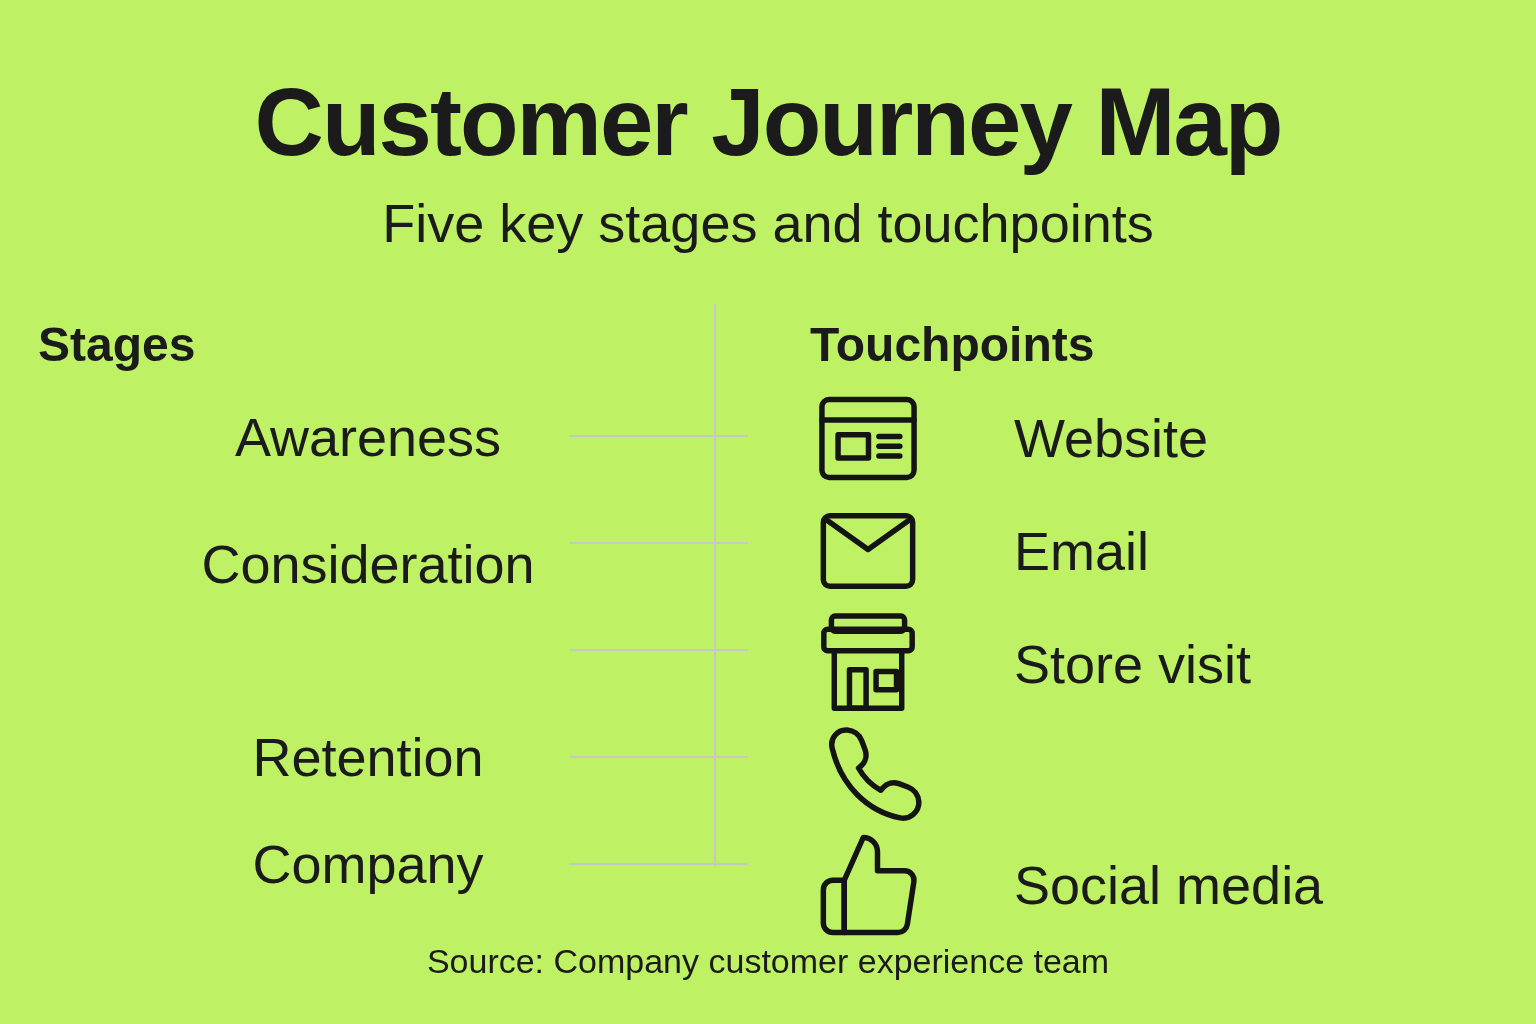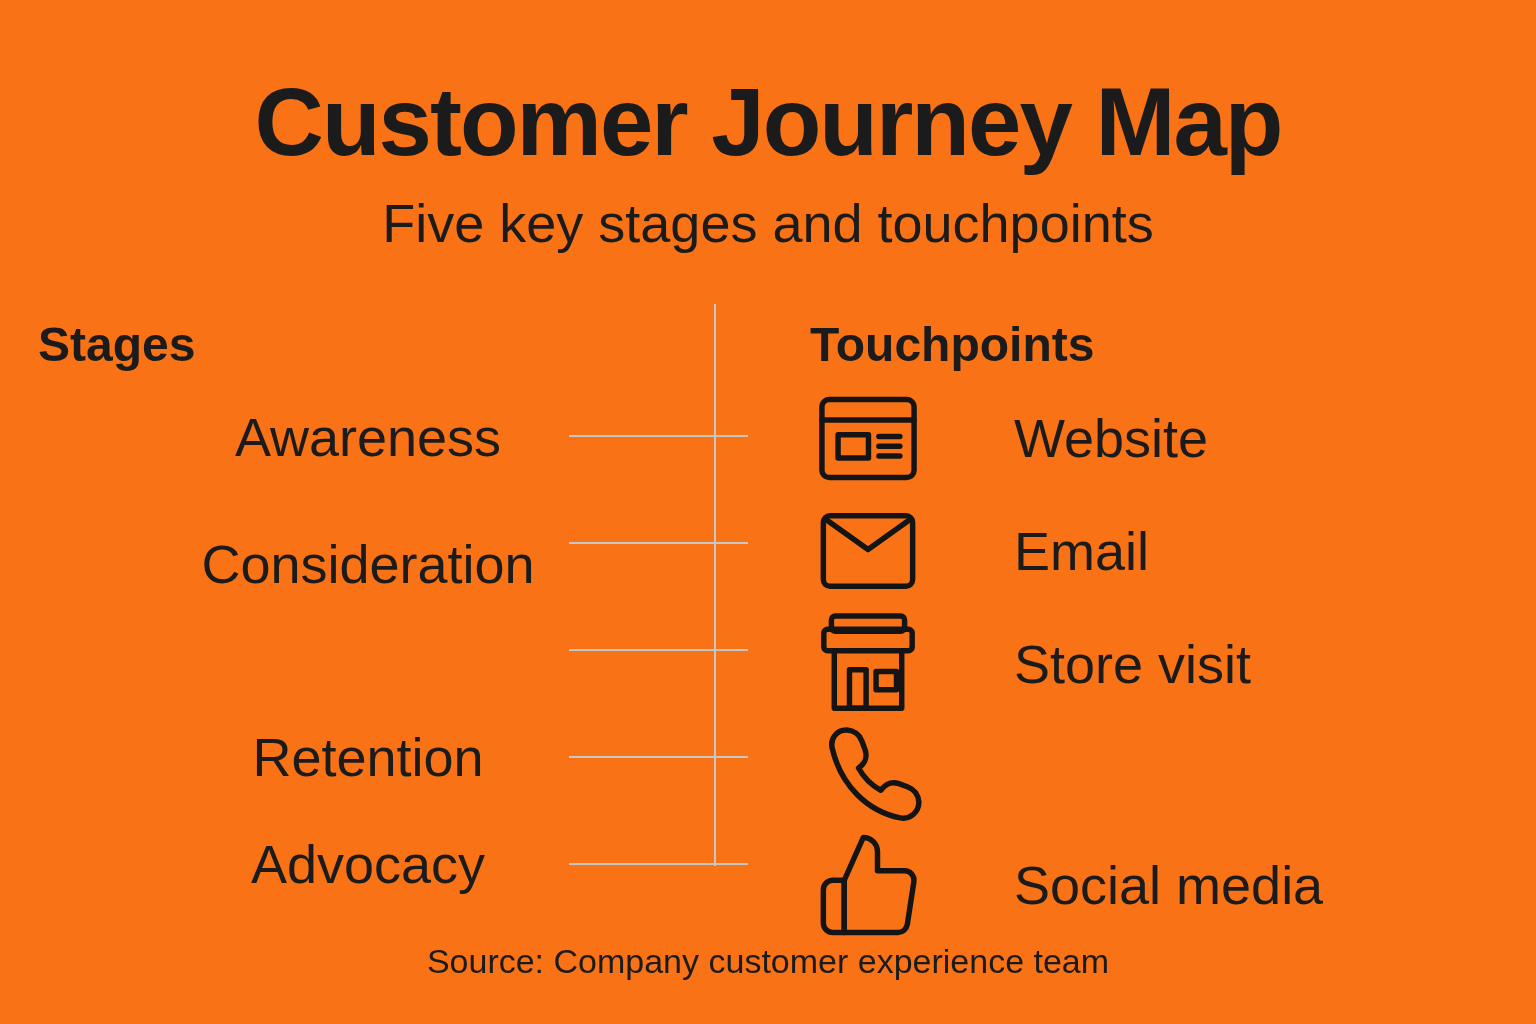--- a/index.html
+++ b/index.html
@@ -1,17 +1,17 @@
 <!DOCTYPE html>
 <html><head>
 <meta charset="utf-8">
 <style>
   html,body{margin:0;padding:0;background:#ffffff;}
   #canvas{
-    position:relative;width:1536px;height:1024px;background:#f97316;overflow:hidden;
+    position:relative;width:1536px;height:1024px;background:#bef264;overflow:hidden;
     font-family:"Liberation Sans","DejaVu Sans",sans-serif;color:#141414;
   }
   .title{
     position:absolute;top:74px;left:0;width:1536px;text-align:center;
     font-size:96px;font-weight:700;letter-spacing:-2px;line-height:1.0;color:#1b1b1b;
   }
   .subtitle{
     position:absolute;top:194px;left:0;width:1536px;text-align:center;
     font-size:54px;font-weight:400;line-height:1.1;color:#1b1b1b;
   }
@@ -62,21 +62,21 @@
   <div class="divider"></div>
   <div class="connector" style="top:435px"></div>
   <div class="connector" style="top:542px"></div>
   <div class="connector" style="top:649px"></div>
   <div class="connector" style="top:756px"></div>
   <div class="connector" style="top:863px"></div>
 
   <div class="stage-item" style="top:407px">Awareness</div>
   <div class="stage-item" style="top:534px">Consideration</div>
   <div class="stage-item" style="top:727px">Retention</div>
-  <div class="stage-item" style="top:834px">Advocacy</div>
+  <div class="stage-item" style="top:834px">Company</div>
 
   <div class="tp-row" style="top:380px">
     <span class="tp-icon">
       <svg viewBox="0 0 24 24">
         <rect x="2.3" y="3.9" width="19.4" height="16.4" rx="1.5" stroke-width="1.15"></rect>
         <line x1="2.3" y1="8.2" x2="21.7" y2="8.2" stroke-width="1.15"></line>
         <rect x="5.7" y="11.3" width="6.4" height="4.9" stroke-width="1.15"></rect>
         <line x1="14.3" y1="11.7" x2="18.7" y2="11.7" stroke-width="1.15"></line>
         <line x1="14.3" y1="13.75" x2="18.7" y2="13.75" stroke-width="1.15"></line>
         <line x1="14.3" y1="15.8" x2="18.7" y2="15.8" stroke-width="1.15"></line>

